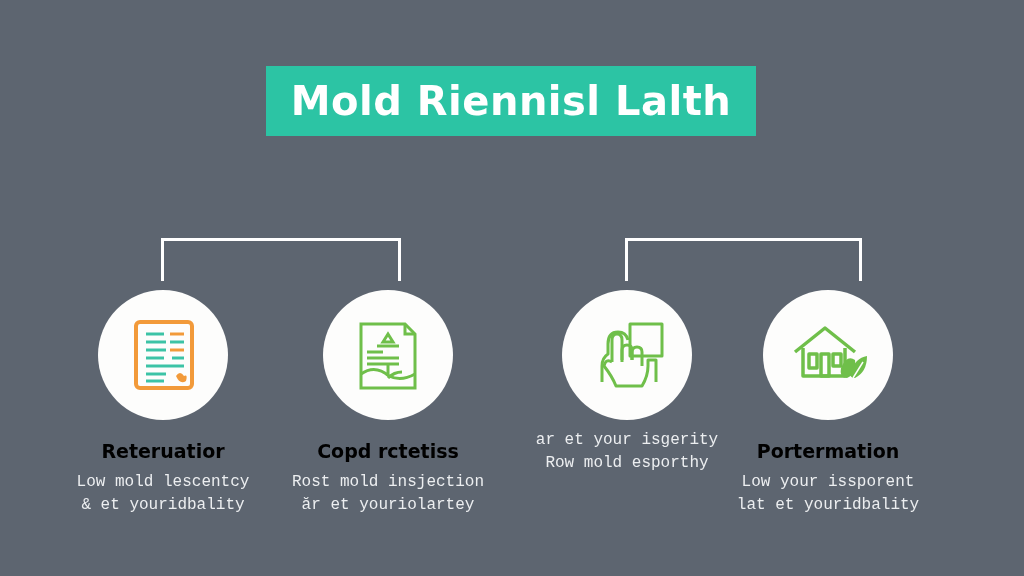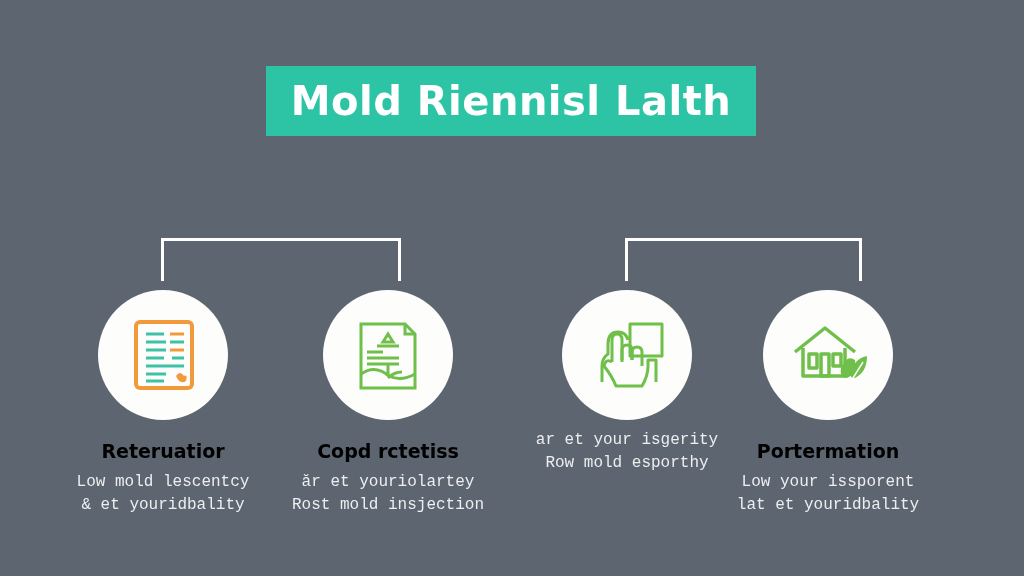--- a/index.html
+++ b/index.html
@@ -63,22 +63,22 @@
           <line x1="24" y1="48" x2="56" y2="48"></line>
         <line x1="24" y1="54" x2="56" y2="54"></line>
         <line x1="45" y1="54" x2="45" y2="66"></line>
         <path d="M18 64 q14 -10 28 2 q12 6 26 -2"></path>
         <path d="M45 68 q6 -6 14 -6"></path>
       </g>
     </svg>
   </div>
   <div class="ntitle">Copd rctetiss</div>
   <div class="ndesc">
+    <div>Rost mold insjection</div>
     <div>ăr et youriolartey</div>
-    <div>Rost mold insjection</div>
   </div>
 </div>
 
 <div class="node" style="left:507px;top:290px;">
   <div class="circle">
     <svg viewBox="0 0 90 90">
       <g fill="none" stroke="#6fbf4a" stroke-width="3" stroke-linejoin="round">
         <rect x="48" y="14" width="32" height="32"></rect>
         <path d="M20 72 V56 q0 -8 6 -12 V34 q0 -12 10 -12 q8 0 10 8"></path>
         <path d="M30 52 V30 q0 -6 5 -6 q5 0 5 6 V52"></path>

